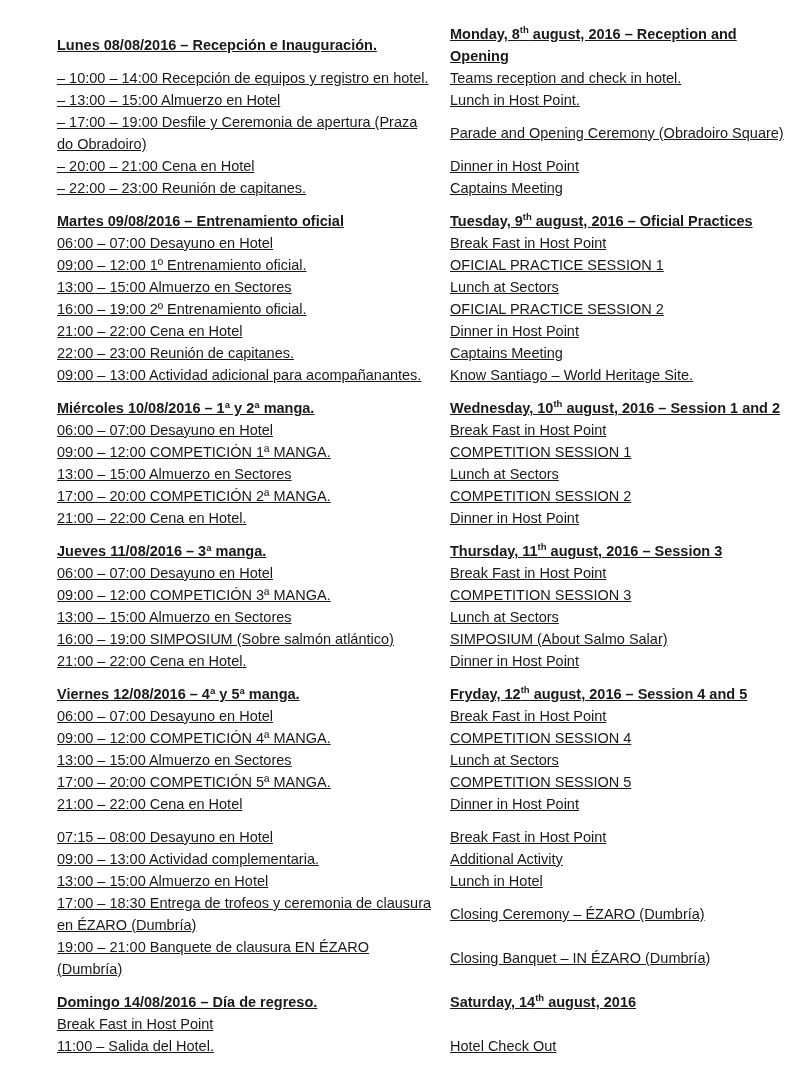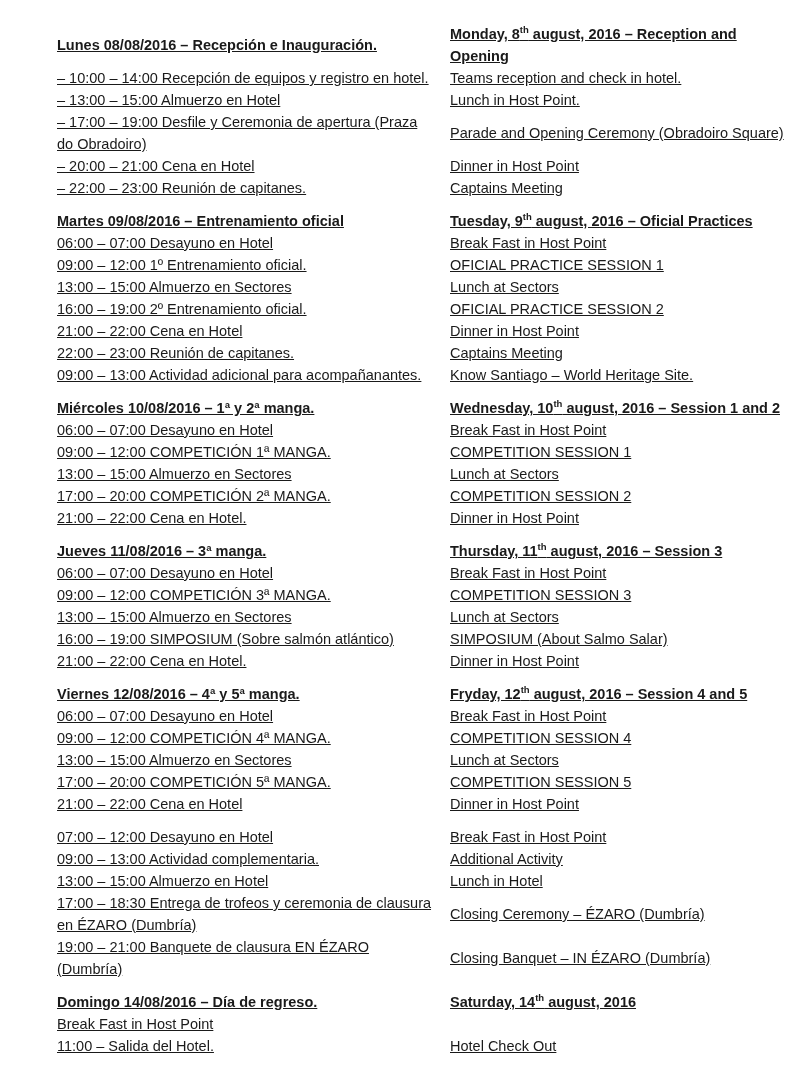--- a/index.html
+++ b/index.html
@@ -220,21 +220,21 @@
 
     <div class="row">
       <div class="cell es">21:00 – 22:00 Cena en Hotel</div>
       <div class="cell en">Dinner in Host Point</div>
     </div>
   </section>
 
     <section class="day-section">
 
     <div class="row">
-      <div class="cell es">07:00 – 12:00 Desayuno en Hotel</div>
+      <div class="cell es">07:15 – 08:00 Desayuno en Hotel</div>
       <div class="cell en">Break Fast in Host Point</div>
     </div>
 
     <div class="row">
       <div class="cell es">09:00 – 13:00 Actividad complementaria.</div>
       <div class="cell en">Additional Activity</div>
     </div>
 
     <div class="row">
       <div class="cell es">13:00 – 15:00 Almuerzo en Hotel</div>

